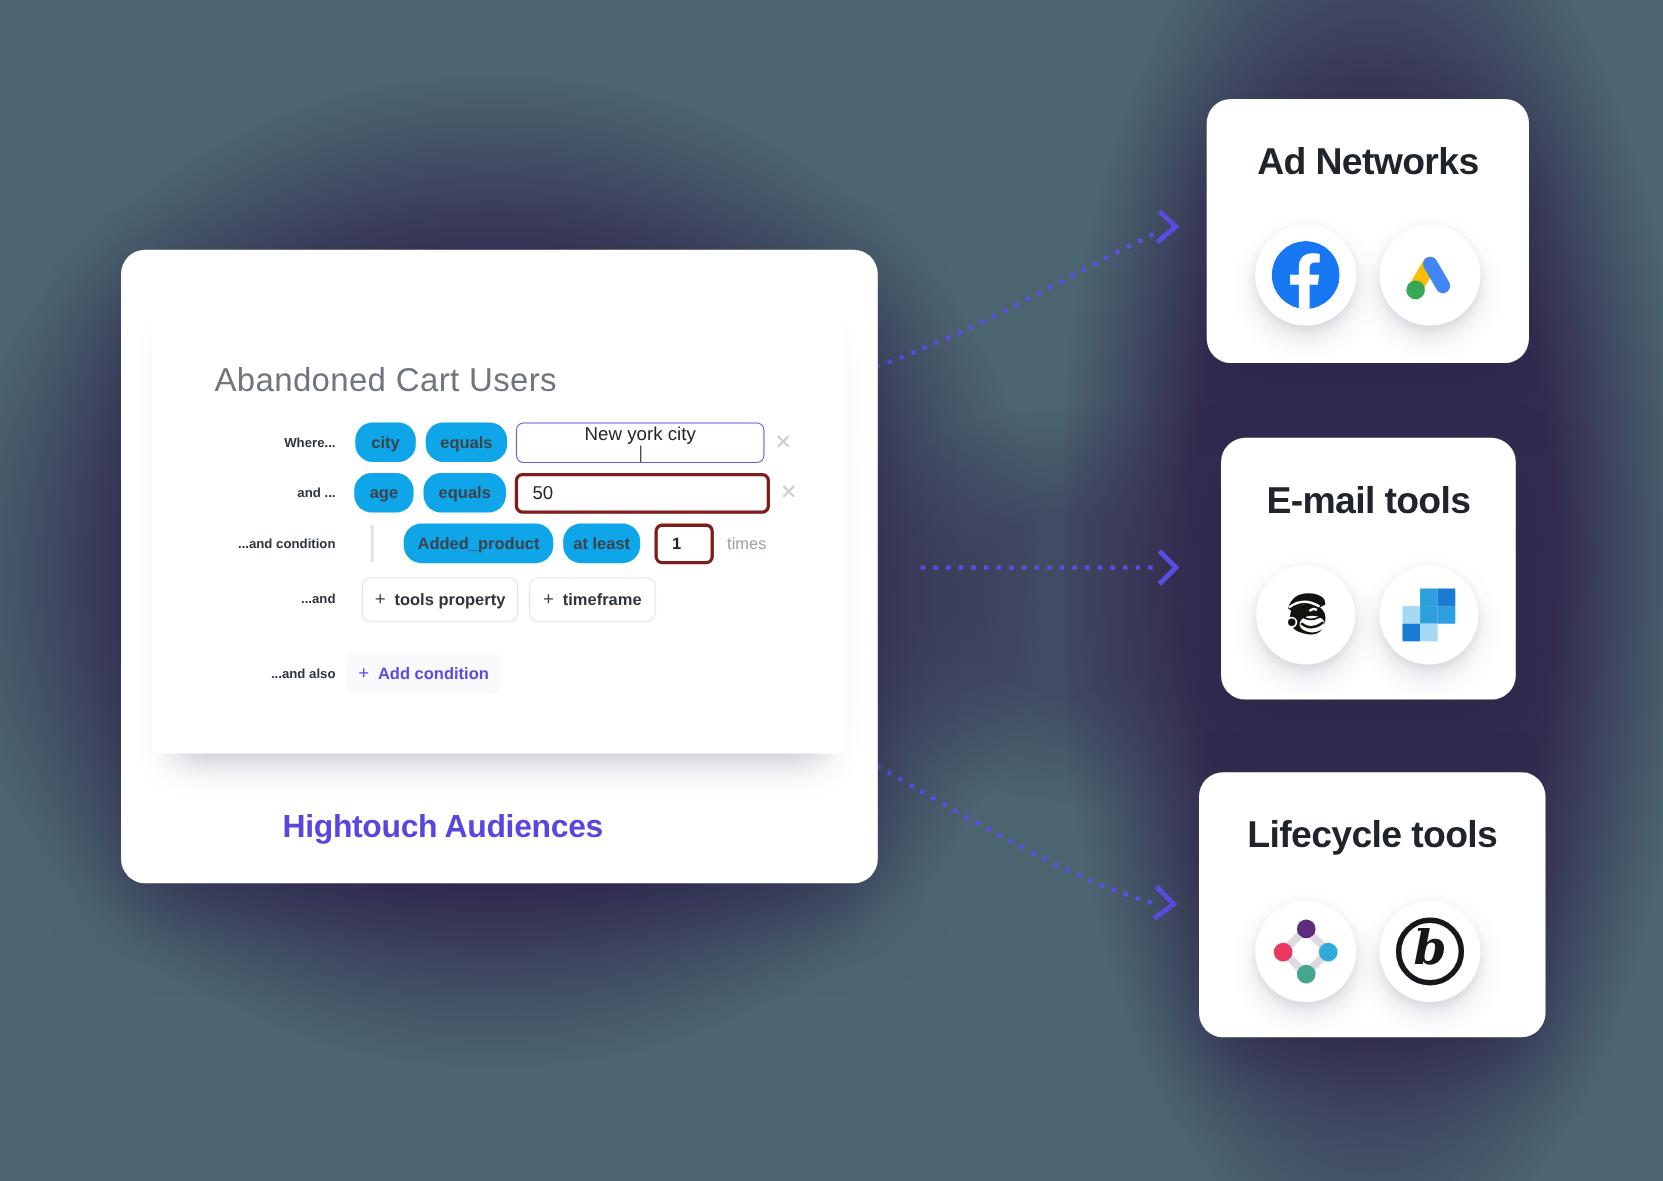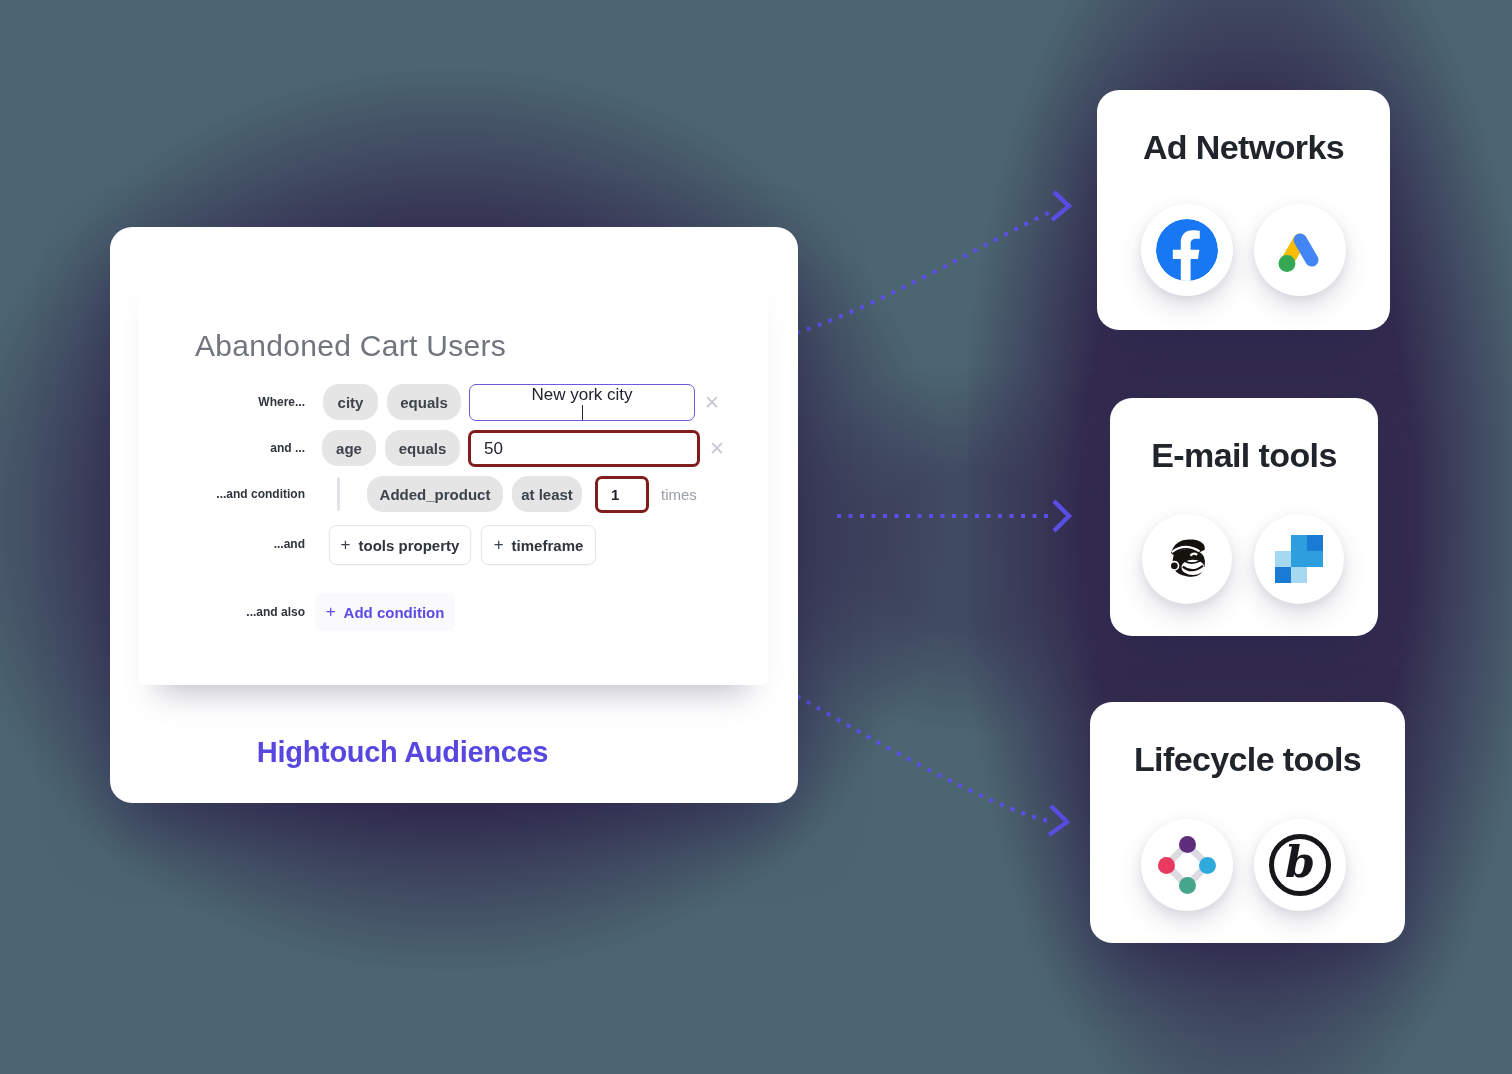--- a/index.html
+++ b/index.html
@@ -46,21 +46,21 @@
   .row { position:absolute; left:0; width:100%; height:38px; }
   .row-1 { top:118px; } .row-2 { top:164px;text-align:center; } .row-3 { top:210px; }
   .row-4 { top:260px; } .row-5 { top:328px; }
   .row-label {
     position:absolute; right:463px; top:0; width:170px; height:38px;
     display:flex; align-items:center; justify-content:flex-end;
     font-size:12px; font-weight:700; color:#2E353D;
   }
   .chip {
     position:absolute; top:1px; height:36px; border-radius:16px;
-    background:#e5e5e5; color:#3C434B;
+    background:#0ea5e9; color:#3C434B;
     display:flex; align-items:center; justify-content:center;
     font-size:15px; font-weight:700; cursor:pointer;
   }
   .text-input {
     position:absolute; top:1px; height:37px; border-radius:7px;
     background:#fff; border:3px solid #7f1d1d;
     display:flex; align-items:center; padding:0 13px;
     font-size:17px; color:#20252C;
   }
   .text-input.focused { border:1.6px solid #6A5AE0; }

